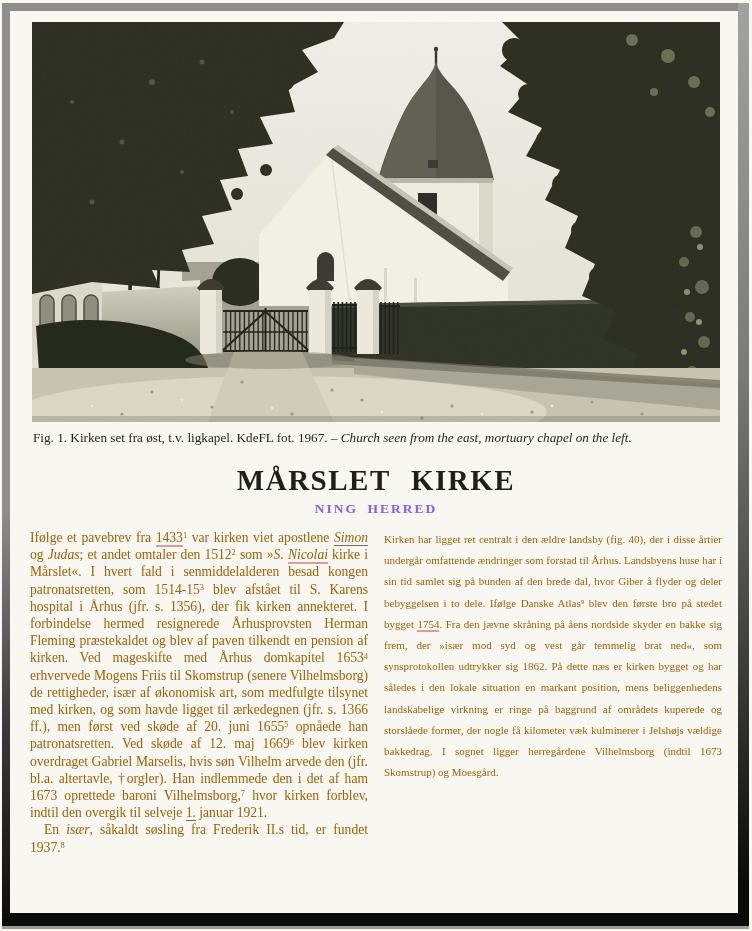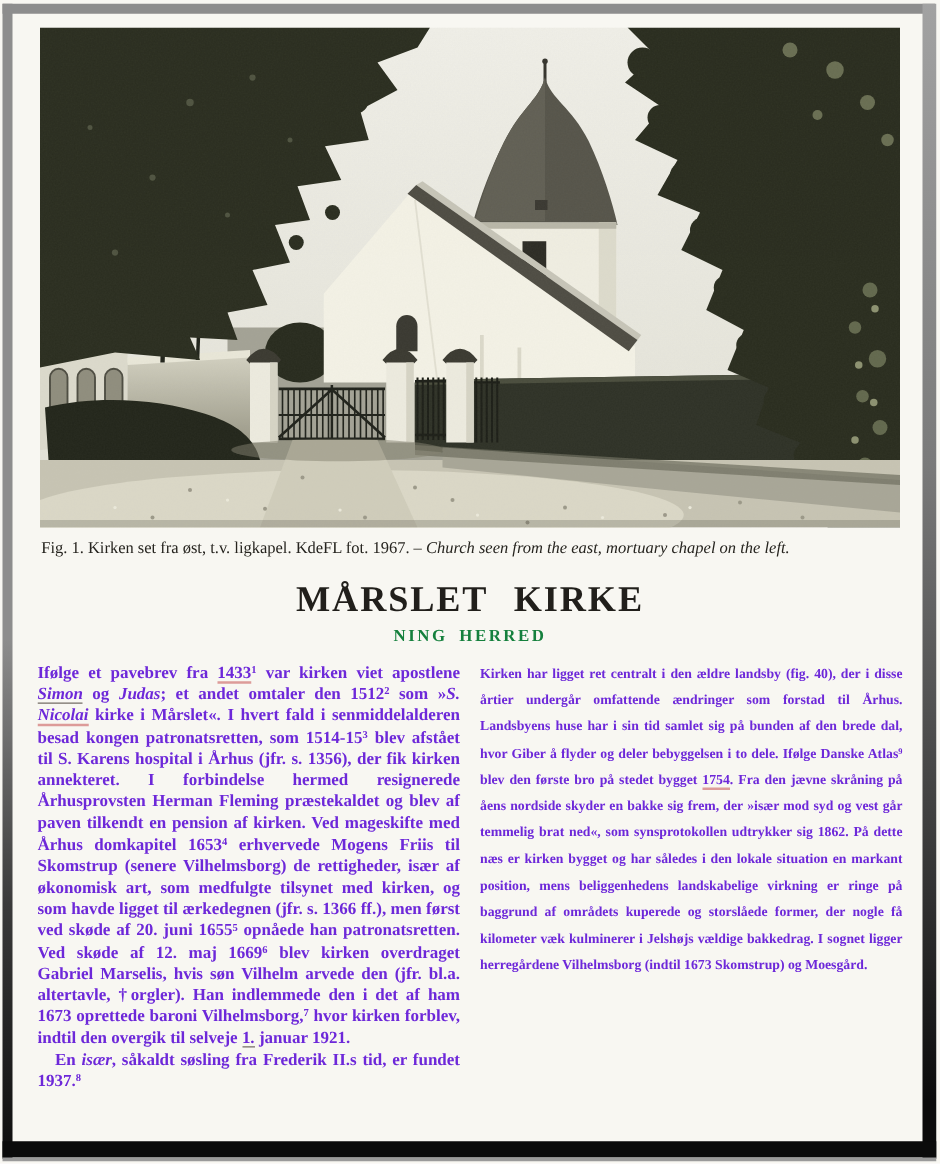--- a/index.html
+++ b/index.html
@@ -28,26 +28,26 @@
   .caption .it{font-style:italic;}
 
   .title{
     position:absolute;left:0;right:0;top:463px;text-align:center;
     font-size:29px;font-weight:700;letter-spacing:1.5px;word-spacing:12px;
     color:#211f1b;line-height:34px;
   }
   .subtitle{
     position:absolute;left:0;right:0;top:501px;text-align:center;
     font-size:13.5px;font-weight:700;letter-spacing:2px;word-spacing:4px;
-    color:#15803d;line-height:16px;
+    color:#8b5cf6;line-height:16px;
   }
 
   .columns{position:absolute;left:30px;top:529px;width:692px;height:382px;
     display:flex;gap:16px;overflow:hidden;}
-  .col{width:338px;color:#6d28d9;font-weight:bold;}
+  .col{width:338px;color:#a16207;}
   .col-left{font-size:13.6px;line-height:17.2px;}
   .col-right{font-size:11px;line-height:21.2px;}
   .para{margin:0;text-align:justify;hyphens:auto;-webkit-hyphens:auto;}
   .para.indent{text-indent:14px;}
   .it{font-style:italic;}
   sup{font-size:0.62em;line-height:0;vertical-align:baseline;position:relative;top:-0.45em;}
   .u-red{border-bottom:2px solid rgba(198,80,80,0.55);}
   .u-dark{border-bottom:1.5px solid rgba(70,62,55,0.75);}
 </style>
 </head>

